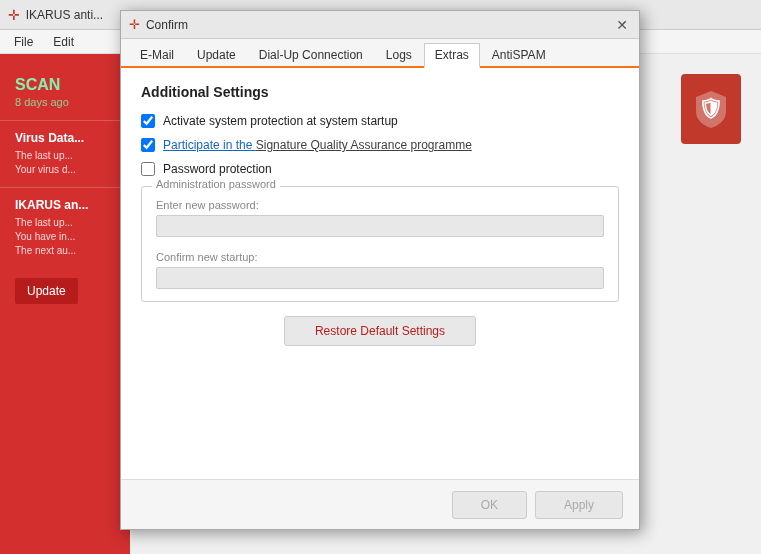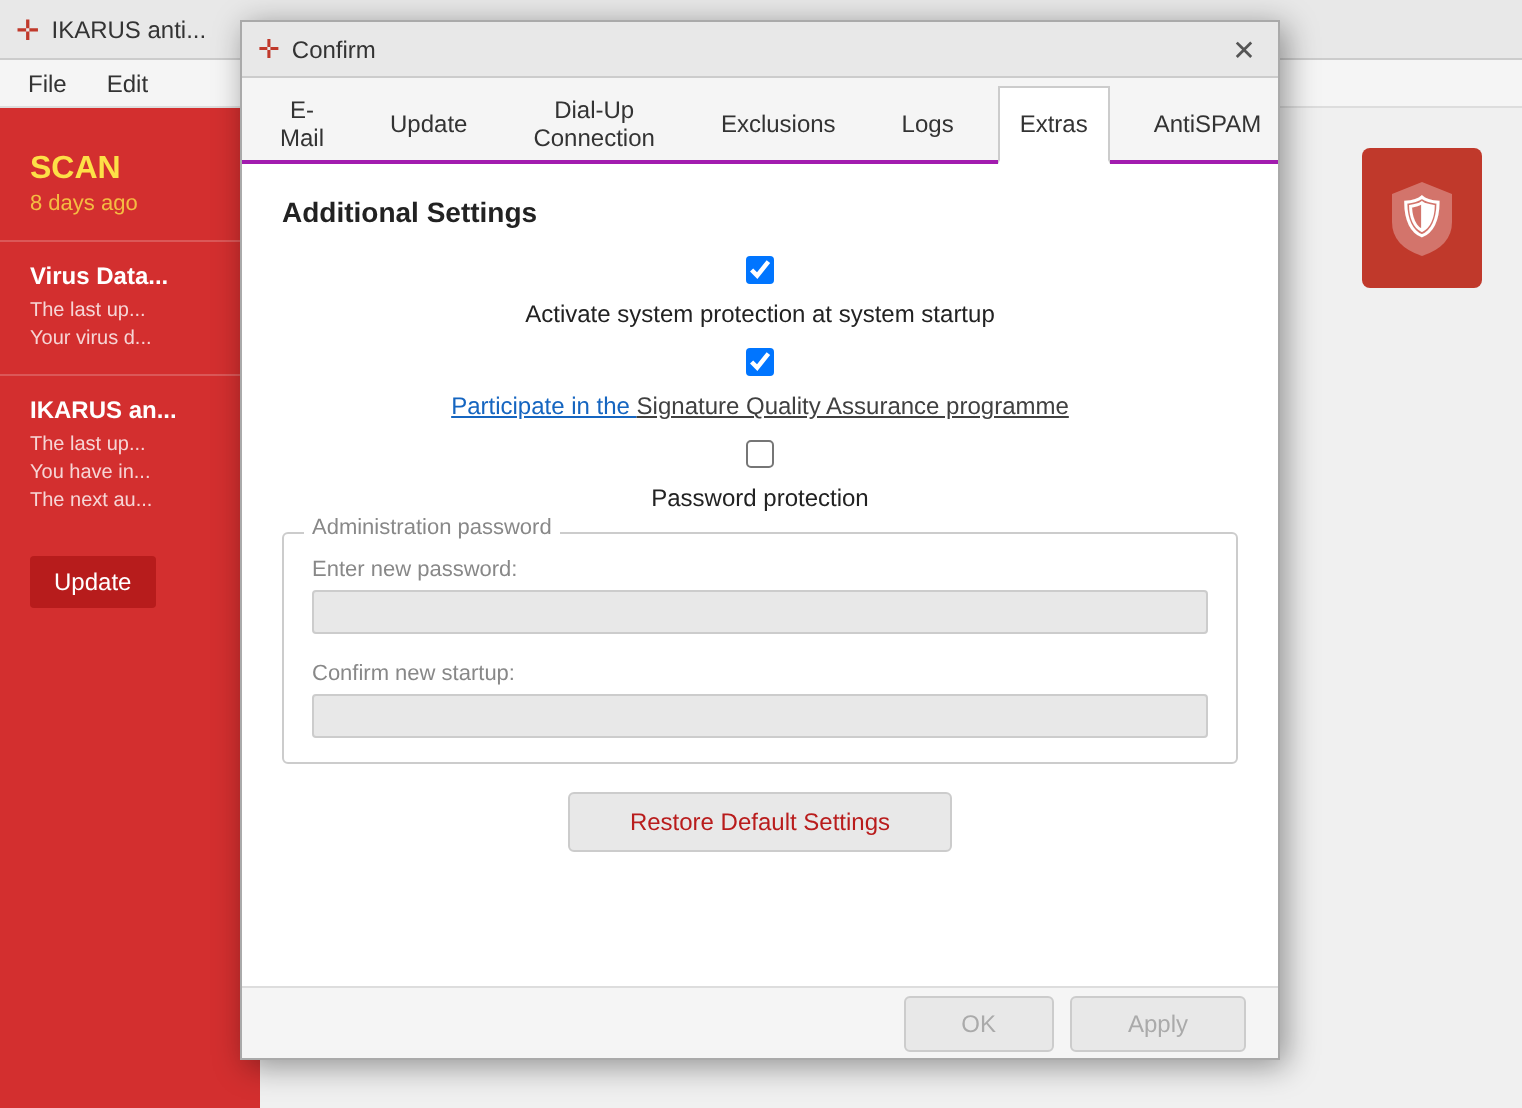--- a/index.html
+++ b/index.html
@@ -65,21 +65,21 @@
     }
 
     .app-sidebar {
       width: 130px;
       background: #d32f2f;
       padding: 10px 0;
     }
 
     .sidebar-scan {
       padding: 12px 15px;
-      color: #fde047;
+      color: #86efac;
     }
 
     .sidebar-scan-title {
       font-size: 16px;
       font-weight: bold;
     }
 
     .sidebar-scan-sub {
       font-size: 11px;
       opacity: 0.8;
@@ -183,23 +183,23 @@
       color: #555;
       display: flex;
       align-items: center;
       justify-content: center;
     }
 
     
     .dialog-tabs {
       display: flex;
       background: #f5f5f5;
-      border-bottom: 2px solid #a21caf;
+      border-bottom: 2px solid #f97316;
       padding: 4px 8px 0;
-      gap: 11px;
+      gap: 1px;
     }
 
     .dialog-tab {
       padding: 4px 10px;
       font-size: 12px;
       color: #333;
       cursor: pointer;
       border: 1px solid transparent;
       border-bottom: none;
       background: none;
@@ -223,21 +223,20 @@
       font-weight: bold;
       color: #222;
       margin-bottom: 14px;
     }
 
     .checkbox-row {
       display: flex;
       align-items: center;
       margin-bottom: 10px;
       gap: 8px;
-      flex-direction: column;
     }
 
     .checkbox-row input[type="checkbox"] {
       width: 14px;
       height: 14px;
       cursor: pointer;
     }
 
     .checkbox-label {
       font-size: 12px;
@@ -296,21 +295,21 @@
       color: #b91c1c;
       cursor: pointer;
     }
 
     
     .dialog-footer {
       position: absolute;
       bottom: 0;
       left: 0;
       right: 0;
-      height: 36px;
+      height: 50px;
       background: #f5f5f5;
       border-top: 1px solid #ddd;
       display: flex;
       align-items: center;
       justify-content: flex-end;
       padding: 0 16px;
       gap: 8px;
     }
 
     .footer-btn {
@@ -385,21 +384,20 @@
       <span class="dialog-titlebar-icon">✛</span>
       <span class="dialog-titlebar-title">Confirm</span>
     </div>
     <button class="dialog-close-btn">✕</button>
   </div>
 
   <div class="dialog-tabs">
     <button class="dialog-tab">E-Mail</button>
     <button class="dialog-tab">Update</button>
     <button class="dialog-tab">Dial-Up Connection</button>
-    <button class="dialog-tab">Exclusions</button>
     <button class="dialog-tab">Logs</button>
     <button class="dialog-tab active">Extras</button>
     <button class="dialog-tab">AntiSPAM</button>
   </div>
 
   <div class="dialog-body">
     <div class="dialog-section-title">Additional Settings</div>
 
     <div class="checkbox-row">
       <input type="checkbox" id="chk1" checked="" style="">

